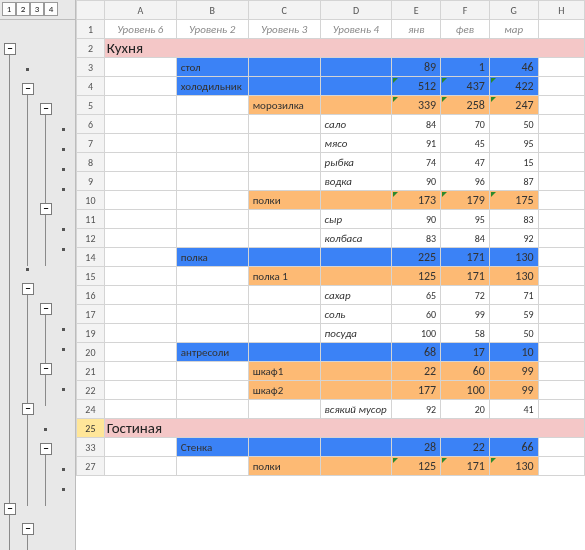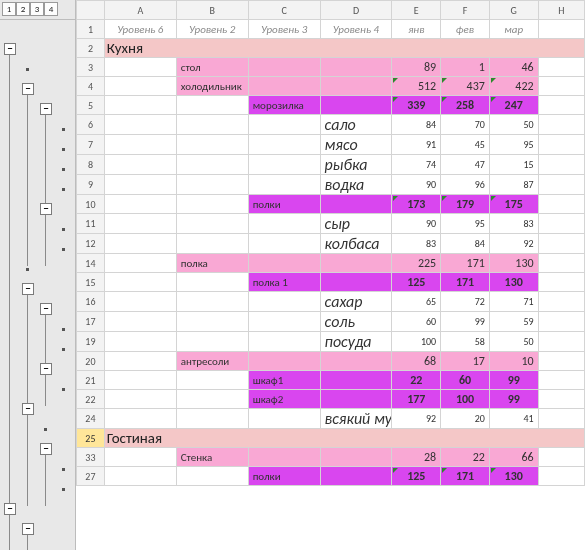--- a/index.html
+++ b/index.html
@@ -108,25 +108,25 @@
     font-style: italic;
     color: #8a8a8a;
     text-align: center;
   }
   .l1merge {
     background: #f4c7c7;
     font-size: 15px;
     color: #222;
     padding-left: 2px;
   }
-  .l2 { background: #f9a8d4; }
-  .l3 { background: #d946ef; }
-  .l4 { font-style: italic; font-size: 16px; }
+  .l2 { background: #3b82f6; }
+  .l3 { background: #fdba74; }
+  .l4 { font-style: italic; font-size: 11px; }
   .num { text-align: right; font-size: 12px; }
-  .num.bold { font-weight: bold; text-align: center; }
+  .num.bold { font-weight: normal; }
   .num.small { font-size: 10px; }
   .tri {
     position: relative;
   }
   .tri::before {
     content: "";
     position: absolute;
     left: 1px; top: 1px;
     width: 0; height: 0;
     border-style: solid;

